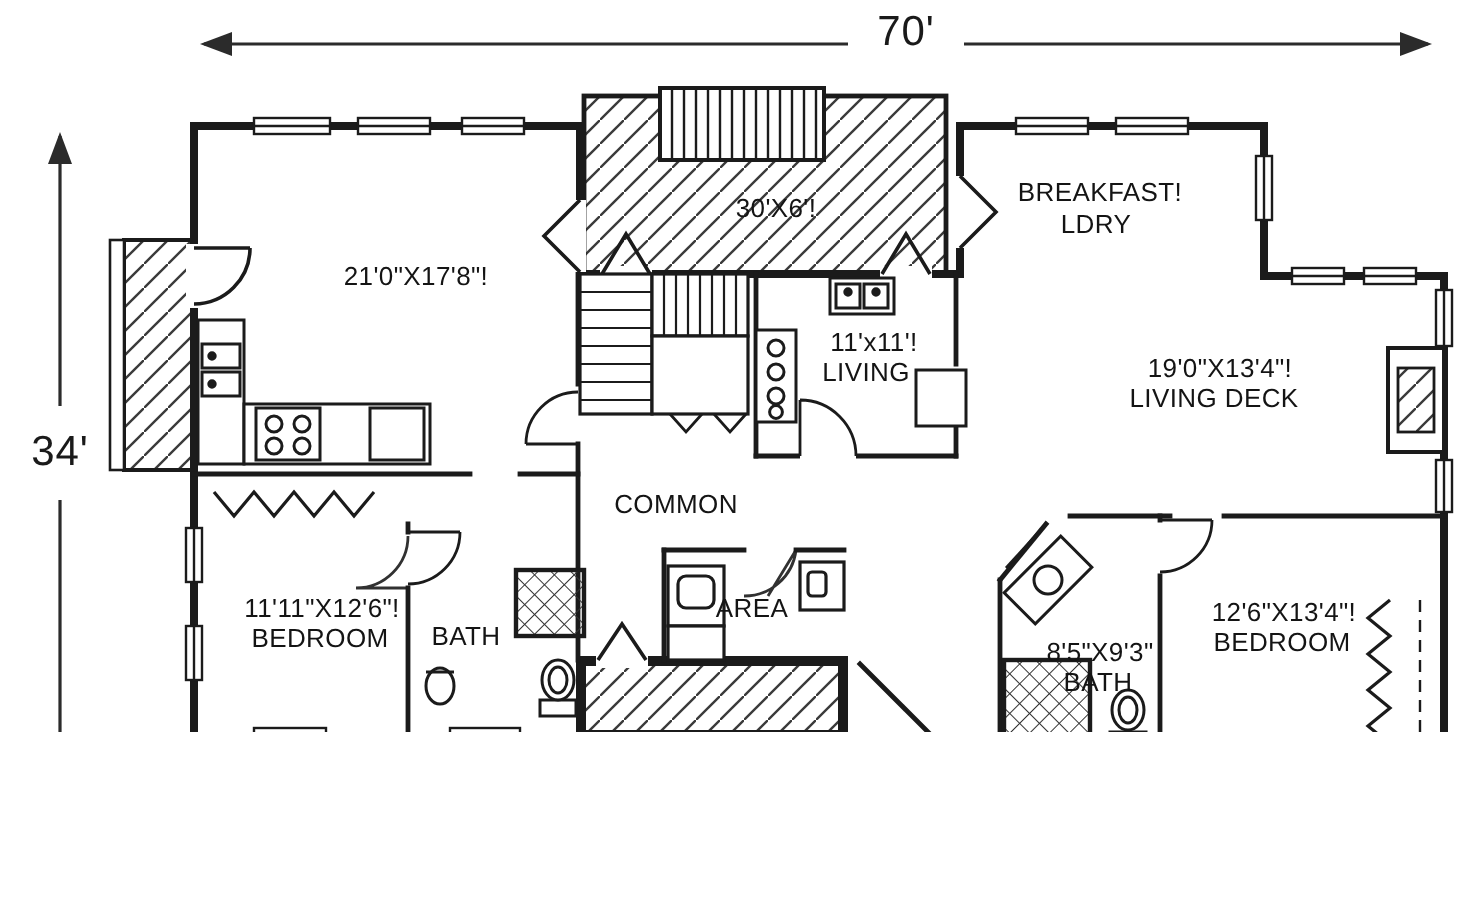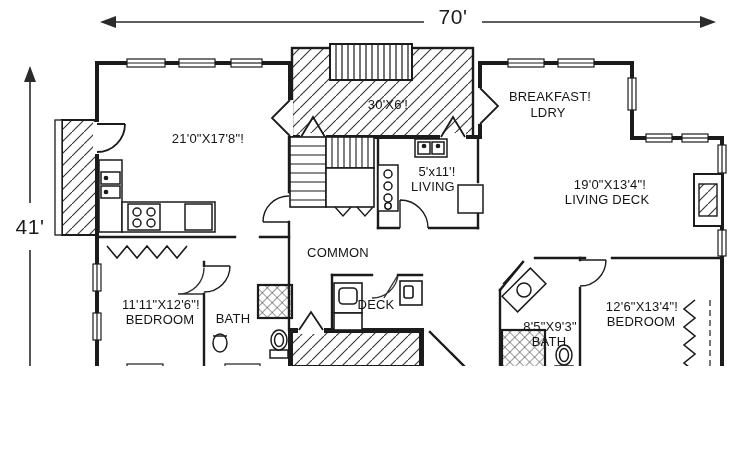--- a/index.html
+++ b/index.html
@@ -283,42 +283,42 @@
     <polygon points="716,22 700,16 700,28" fill="#2b2b2b" stroke="none"></polygon>
   </g>
   <g stroke="#2b2b2b" stroke-width="1.6">
     <path d="M30,68 V203 M30,250 V382"></path>
     <polygon points="30,66 24,82 36,82" fill="#2b2b2b" stroke="none"></polygon>
     <polygon points="30,384 24,368 36,368" fill="#2b2b2b" stroke="none"></polygon>
   </g>
 </svg>
 
   <div class="lbl dim" style="left:453px;top:16px">70'</div>
-  <div class="lbl dim" style="left:30px;top:226px">41'</div>
+  <div class="lbl dim" style="left:30px;top:226px">34'</div>
 
   <div class="lbl" style="left:208px;top:138px">21'0"X17'8"!</div>
 
   <div class="lbl" style="left:388px;top:104px">30'X6'!</div>
 
   <div class="lbl" style="left:550px;top:96px">BREAKFAST!</div>
   <div class="lbl" style="left:548px;top:112px">LDRY</div>
 
-  <div class="lbl" style="left:437px;top:171px">5'x11'!</div>
+  <div class="lbl" style="left:437px;top:171px">11'x11'!</div>
   <div class="lbl" style="left:433px;top:186px">LIVING</div>
 
   <div class="lbl" style="left:610px;top:184px">19'0"X13'4"!</div>
   <div class="lbl" style="left:607px;top:199px">LIVING DECK</div>
 
   <div class="lbl" style="left:338px;top:252px">COMMON</div>
 
   <div class="lbl" style="left:161px;top:304px">11'11"X12'6"!</div>
   <div class="lbl" style="left:160px;top:319px">BEDROOM</div>
 
   <div class="lbl" style="left:233px;top:318px">BATH</div>
 
-  <div class="lbl" style="left:376px;top:304px">DECK</div>
+  <div class="lbl" style="left:376px;top:304px">AREA</div>
 
   <div class="lbl" style="left:550px;top:326px">8'5"X9'3"</div>
   <div class="lbl" style="left:549px;top:341px">BATH</div>
 
   <div class="lbl" style="left:642px;top:306px">12'6"X13'4"!</div>
   <div class="lbl" style="left:641px;top:321px">BEDROOM</div>
 </div>
 
 </body></html>

